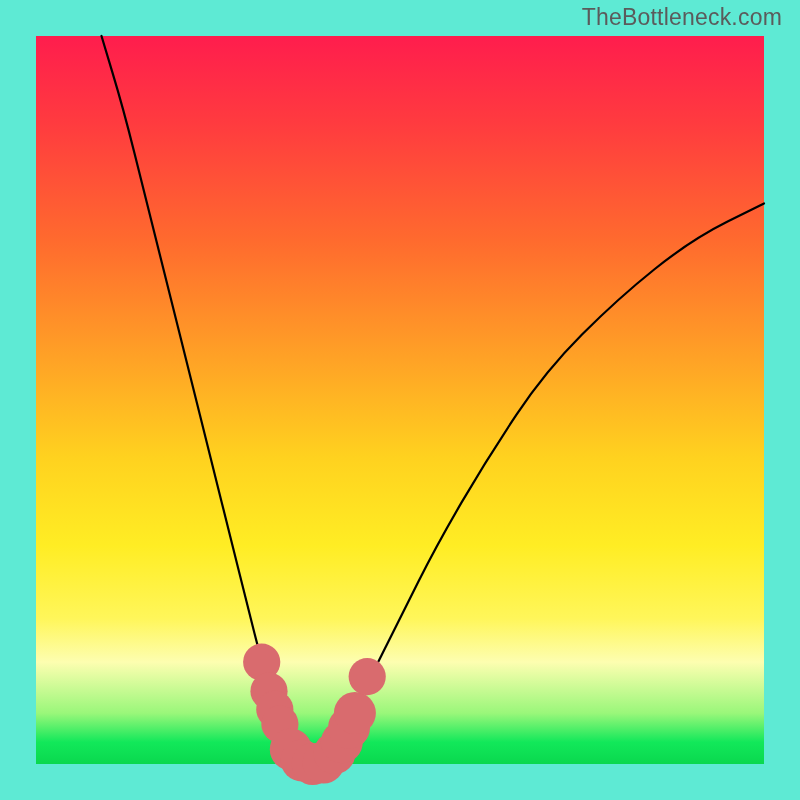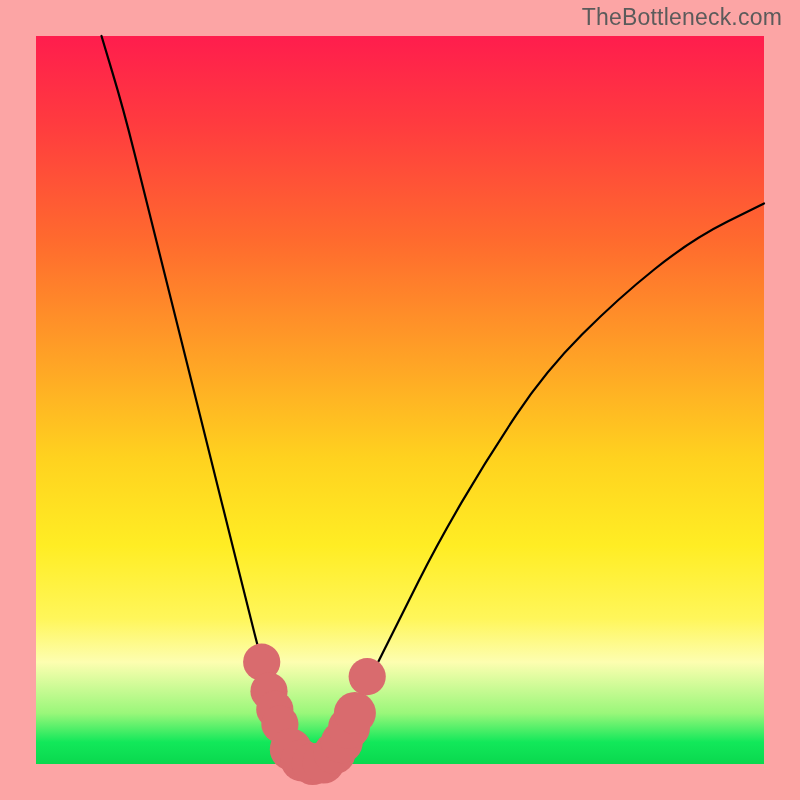--- a/index.html
+++ b/index.html
@@ -8,21 +8,21 @@
     width: 800px;
     height: 800px;
     overflow: hidden;
     background: #000;
     font-family: Arial, Helvetica, sans-serif;
   }
   .stage {
     position: relative;
     width: 800px;
     height: 800px;
-    background: #fca5a5;
+    background: #5eead4;
   }
   .plot-area {
     position: absolute;
     left: 36px;
     top: 36px;
     width: 728px;
     height: 728px;
     
     background: linear-gradient(to bottom,
       #ff1d4d 0%,

